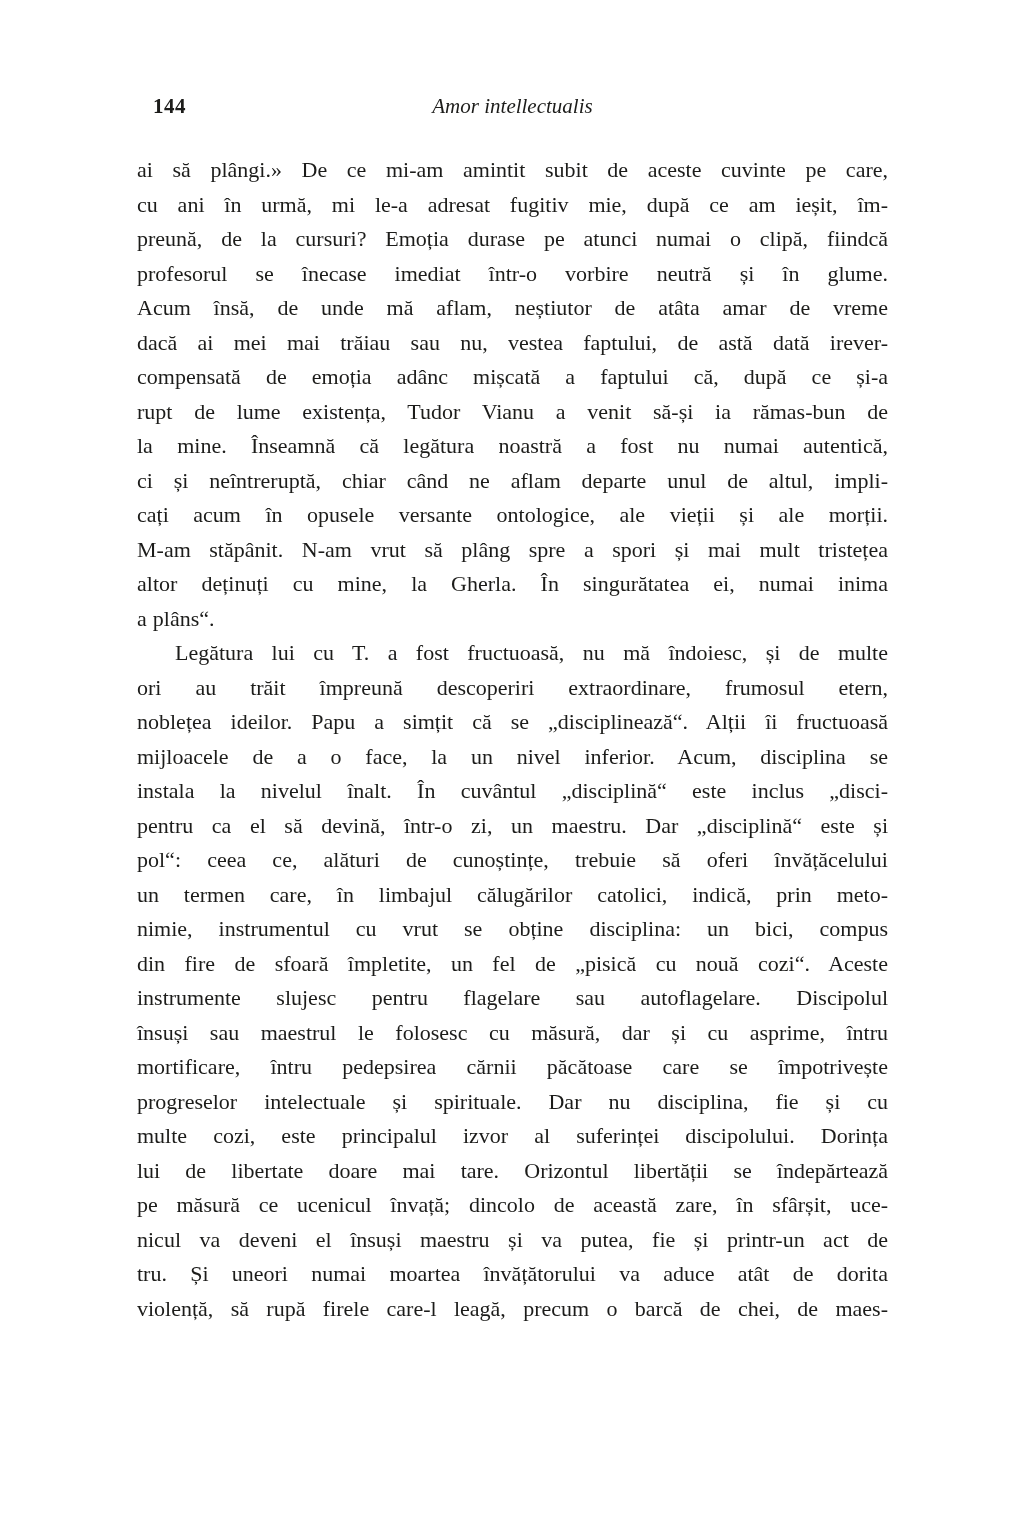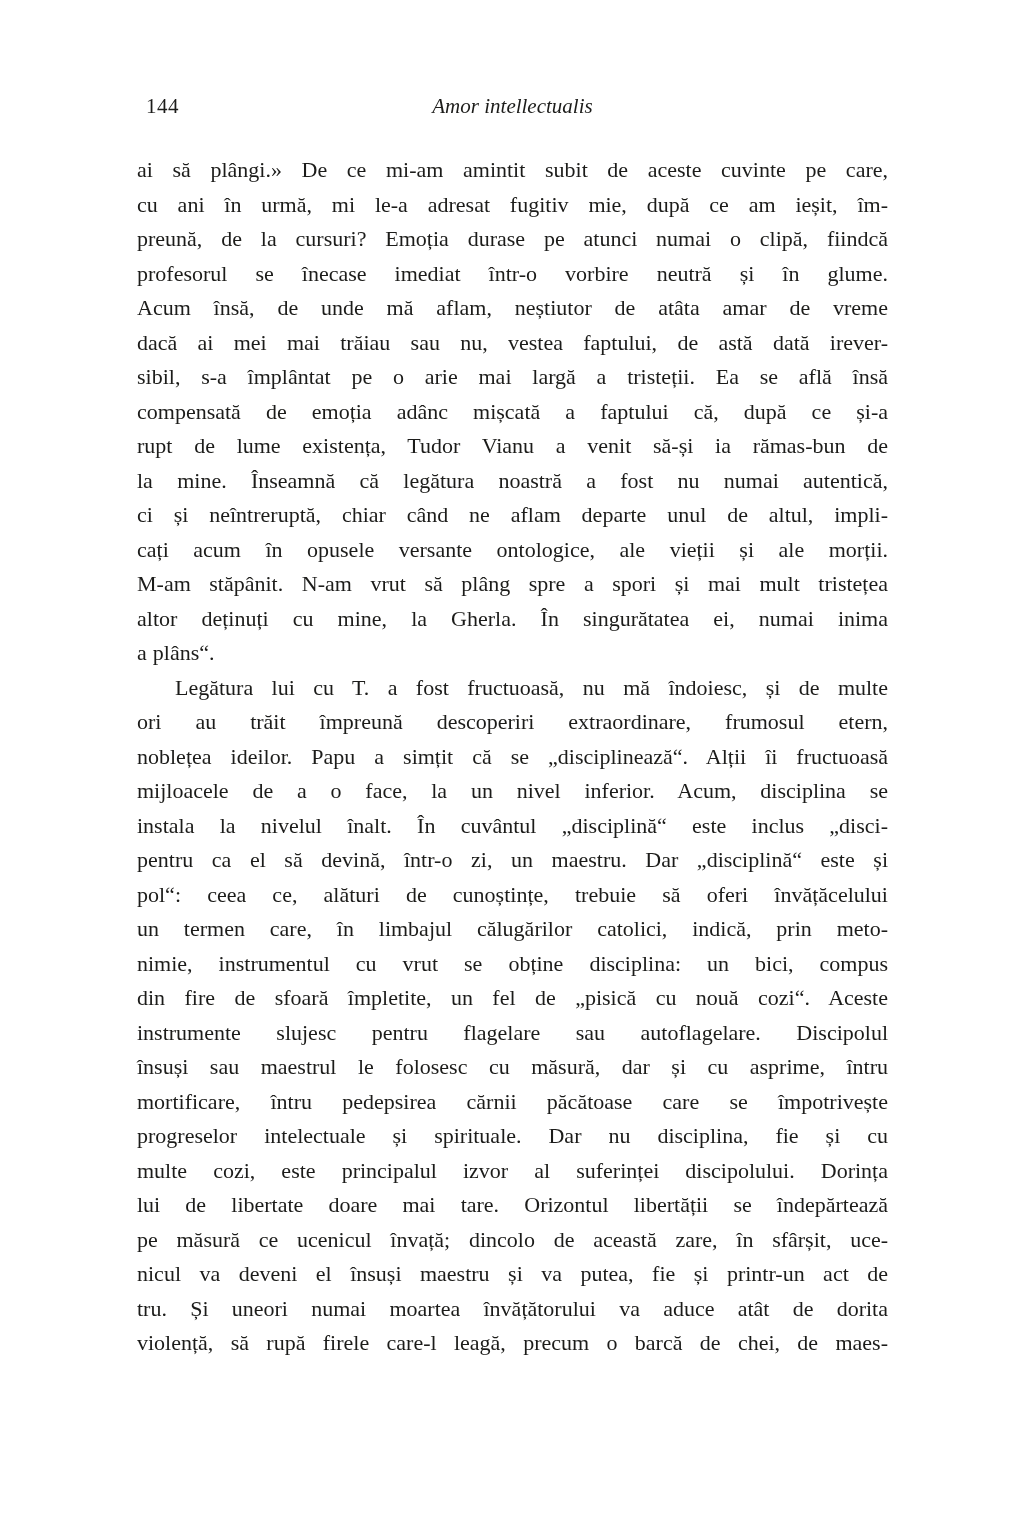--- a/index.html
+++ b/index.html
@@ -17,22 +17,23 @@
   }
   .running-header {
     position: absolute;
     top: 92px; left: 137px; right: 136px;
     height: 28px;
     font-size: 21px;
     line-height: 28px;
   }
   .page-number {
     position: absolute;
-    left: 9px; top: 0;
+    left: 16px; top: 0;
     letter-spacing: 0.5px;
+    font-weight: bold;
   }
   .running-title {
     position: absolute;
     left: 0; right: 0; top: 0;
     text-align: center;
     font-style: italic;
   }
   .text-block {
     position: absolute;
     top: 153px; left: 137px;
@@ -61,21 +62,20 @@
 
   <div class="text-block">
 
   <div class="paragraph">
         <div class="line">ai să plângi.» De ce mi-am amintit subit de aceste cuvinte pe care,</div>
         <div class="line">cu ani în urmă, mi le-a adresat fugitiv mie, după ce am ieșit, îm-</div>
         <div class="line">preună, de la cursuri? Emoția durase pe atunci numai o clipă, fiindcă</div>
         <div class="line">profesorul se înecase imediat într-o vorbire neutră și în glume.</div>
         <div class="line">Acum însă, de unde mă aflam, neștiutor de atâta amar de vreme</div>
         <div class="line">dacă ai mei mai trăiau sau nu, vestea faptului, de astă dată irever-</div>
-        <div class="line">sibil, s-a împlântat pe o arie mai largă a tristeții. Ea se află însă</div>
         <div class="line">compensată de emoția adânc mișcată a faptului că, după ce și-a</div>
         <div class="line">rupt de lume existența, Tudor Vianu a venit să-și ia rămas-bun de</div>
         <div class="line">la mine. Înseamnă că legătura noastră a fost nu numai autentică,</div>
         <div class="line">ci și neîntreruptă, chiar când ne aflam departe unul de altul, impli-</div>
         <div class="line">cați acum în opusele versante ontologice, ale vieții și ale morții.</div>
         <div class="line">M-am stăpânit. N-am vrut să plâng spre a spori și mai mult tristețea</div>
         <div class="line">altor deținuți cu mine, la Gherla. În singurătatea ei, numai inima</div>
         <div class="line no-justify">a plâns“.</div>
       </div>
       <div class="paragraph">

